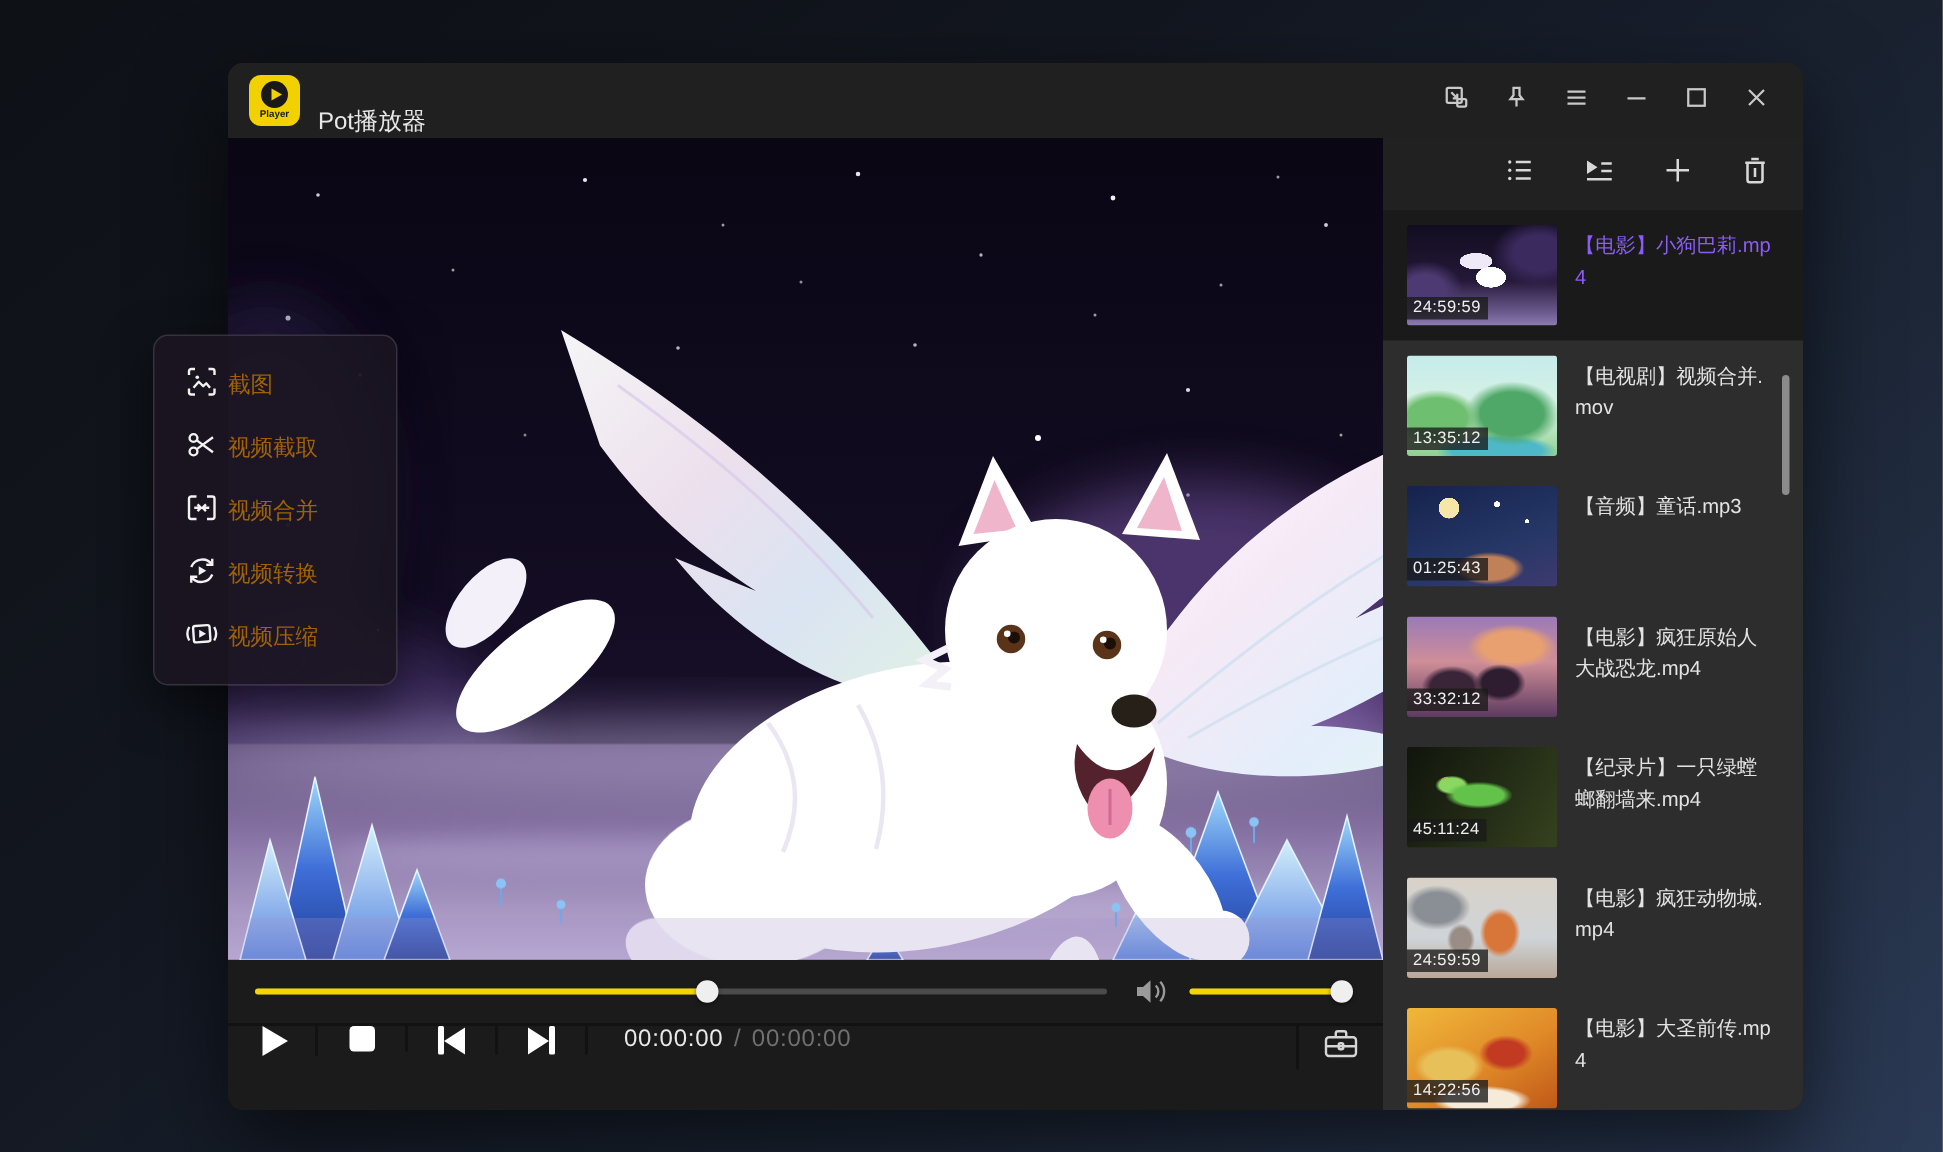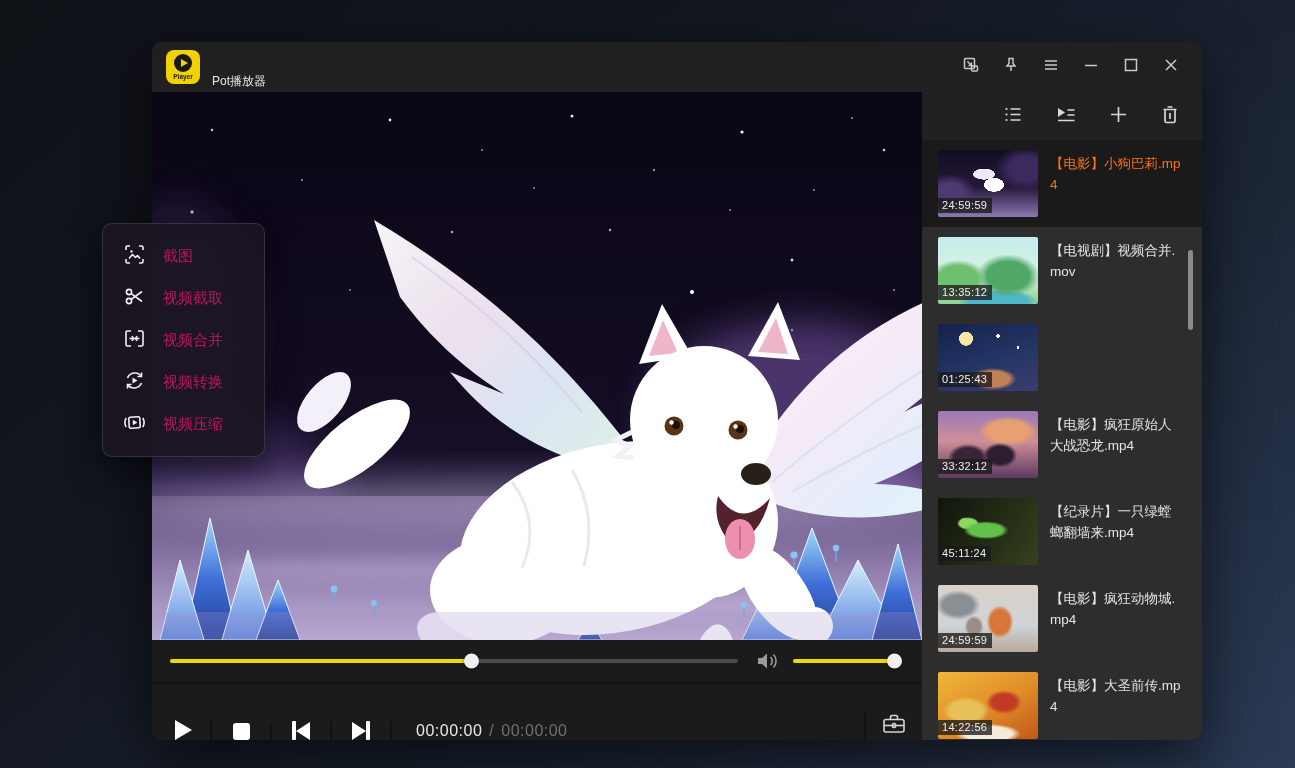--- a/index.html
+++ b/index.html
@@ -13,59 +13,59 @@
     position:absolute; left:152px; top:42px; width:1050px; height:698px;
     background:#1f1f1f; border-radius:10px; overflow:hidden;
     box-shadow:0 24px 60px rgba(0,0,0,.6);
   }
   
   .titlebar { height:50px; display:flex; align-items:center; padding:0 14px; background:#202020; }
   .logo { width:34px; height:34px; background:#f2d100; border-radius:8px; display:flex; flex-direction:column; align-items:center; justify-content:center; flex:none; }
   .logo-circle { width:18px; height:18px; background:#191919; border-radius:50%; display:flex; align-items:center; justify-content:center; }
   .logo-tri { width:0; height:0; border-left:7px solid #f2d100; border-top:4.5px solid transparent; border-bottom:4.5px solid transparent; margin-left:2px; }
   .logo-text { font-size:6.5px; font-weight:bold; color:#191919; margin-top:1px; }
-  .win-title { color:#e8e8e8; font-size:12px; margin-left:12px;margin-top:28px; }
+  .win-title { color:#e8e8e8; font-size:16px; margin-left:12px;margin-top:28px; }
   .tb-controls { margin-left:auto; display:flex; align-items:center; gap:6px; }
   .tb-btn { width:34px; height:34px; display:flex; align-items:center; justify-content:center; border-radius:4px; cursor:default; }
   .tb-btn svg { stroke:#c9c9c9; fill:none; stroke-width:1.5; }
   
   .content { display:flex; height:648px; }
   .video-col { width:770px; display:flex; flex-direction:column; background:#1b1b1b; }
   .video-frame { width:770px; height:548px; background:#05030a; position:relative; overflow:hidden; flex:none; }
   .video-frame svg { display:block; }
   
   .progress-row { height:42px; display:flex; align-items:center; padding:0 18px 0 18px; background:#1b1b1b; }
   .seekbar { width:568px; height:4px; background:#4b4b4b; border-radius:2px; position:relative; flex:none; }
   .bar-fill { height:4px; background:#f2d600; border-radius:2px; position:relative; }
   .bar-handle { position:absolute; right:-8px; top:50%; transform:translateY(-50%); width:15px; height:15px; background:#efefef; border-radius:50%; box-shadow:0 1px 3px rgba(0,0,0,.5); }
   .speaker { margin-left:17px; flex:none; display:flex; align-items:center; }
   .volbar { width:104px; height:4px; background:#4b4b4b; border-radius:2px; position:relative; margin-left:12px; flex:none; }
   
-  .controls-row { height:58px; background:#1b1b1b; border-top:2px solid #121212; display:flex; align-items:flex-end; }
+  .controls-row { height:58px; background:#1b1b1b; border-top:2px solid #121212; display:flex; align-items:flex-start; }
   .ctl-btn { width:60px; border-right:2px solid #121212; display:flex; align-items:center; justify-content:center; }
   .icon-play { width:0; height:0; border-left:17px solid #fff; border-top:10px solid transparent; border-bottom:10px solid transparent; margin-left:4px; }
   .icon-stop { width:17px; height:17px; background:#fff; border-radius:3px; }
   .skip { display:flex; align-items:center; }
   .skip .bar { width:3.5px; height:19px; background:#fff; border-radius:1px; }
   .tri-l { width:0; height:0; border-right:14px solid #fff; border-top:9.5px solid transparent; border-bottom:9.5px solid transparent; }
   .tri-r { width:0; height:0; border-left:14px solid #fff; border-top:9.5px solid transparent; border-bottom:9.5px solid transparent; }
   .time { display:flex; align-items:center; padding-left:24px; font-size:16px; letter-spacing:.5px; }
   .time .cur { color:#e9e9e9; }
   .time .sep { color:#707070; margin:0 7px; }
   .time .tot { color:#707070; }
   .tools-btn { margin-left:auto; width:58px; border-left:2px solid #121212; display:flex; align-items:center; justify-content:center; }
   .tools-btn svg { stroke:#d5d5d5; fill:none; stroke-width:1.6; }
   
   .playlist { width:280px; background:#2d2d2d; display:flex; flex-direction:column; overflow:hidden; }
   .pl-toolbar { height:48px; background:#212121; display:flex; align-items:center; justify-content:flex-end; gap:31px; padding-right:22px; flex:none; }
   .pl-toolbar svg { stroke:#d8d8d8; fill:none; stroke-width:1.7; }
   .pl-items { flex:1; position:relative; overflow:hidden; }
   .pl-item { height:87px; display:flex; gap:12px; padding:10px 12px 10px 16px; cursor:default; }
   .pl-item.active { background:#1a1a1a; }
-  .pl-item.active .pl-title { color:#f97316; }
+  .pl-item.active .pl-title { color:#8b5cf6; }
   .thumb { width:100px; height:67px; border-radius:2px; position:relative; overflow:hidden; flex:none; }
   .badge { position:absolute; left:0; bottom:4px; background:rgba(25,25,25,.78); color:#f0f0f0; font-size:11px; padding:1px 5px 2px 4px; letter-spacing:.3px; }
   .pl-title { color:#e3e3e3; font-size:13.5px; line-height:1.55; padding-top:4px; width:134px; word-break:break-all; }
   .pl-scroll { position:absolute; right:9px; top:110px; width:5px; height:80px; background:#8b8b8b; border-radius:3px; }
   
   .t1 { background:
     radial-gradient(ellipse 18px 9px at 46% 36%, #efe9f7 60%, rgba(239,233,247,0) 61%),
     radial-gradient(ellipse 16px 11px at 56% 52%, #ffffff 62%, rgba(255,255,255,0) 63%),
     radial-gradient(ellipse 34px 26px at 12% 65%, #4d3a72 40%, rgba(77,58,114,0) 75%),
     radial-gradient(ellipse 42px 30px at 88% 28%, #3b2a5e 40%, rgba(59,42,94,0) 75%),
@@ -100,21 +100,21 @@
     radial-gradient(ellipse 24px 16px at 66% 45%, #c23a22 50%, rgba(194,58,34,0) 75%),
     radial-gradient(ellipse 30px 18px at 28% 58%, #e8c05a 55%, rgba(232,192,90,0) 78%),
     radial-gradient(ellipse 40px 12px at 50% 92%, #f6ead8 60%, rgba(246,234,216,0) 82%),
     linear-gradient(150deg,#f0b83a 0%,#e08a28 55%,#c05818 100%); }
   
   .context-menu {
     position:absolute; left:102px; top:223px; width:163px;
     background:rgba(27,21,33,.9); border:1px solid rgba(255,255,255,.13);
     border-radius:10px; padding:11px 0; box-shadow:0 12px 32px rgba(0,0,0,.55);
   }
-  .menu-item { height:42px; display:flex; align-items:center; gap:17px; padding-left:20px; color:#be185d; font-size:15px; }
+  .menu-item { height:42px; display:flex; align-items:center; gap:6px; padding-left:20px; color:#a16207; font-size:15px; }
   .menu-item svg { stroke:#f2f2f2; fill:none; stroke-width:1.6; flex:none; }
 </style>
 </head>
 <body>
 
 <div class="window">
 
   <div class="titlebar">
     <div class="logo">
       <div class="logo-circle">
@@ -427,20 +427,21 @@
         <div class="pl-item">
           <div class="thumb t2">
               <span class="badge">13:35:12</span>
             </div>
           <div class="pl-title">【电视剧】视频合并.mov</div>
         </div>
         <div class="pl-item">
           <div class="thumb t3">
               <span class="badge">01:25:43</span>
             </div>
+          <div class="pl-title">【音频】童话.mp3</div>
         </div>
         <div class="pl-item">
           <div class="thumb t4">
               <span class="badge">33:32:12</span>
             </div>
           <div class="pl-title">【电影】疯狂原始人大战恐龙.mp4</div>
         </div>
         <div class="pl-item">
           <div class="thumb t5">
               <span class="badge">45:11:24</span>

